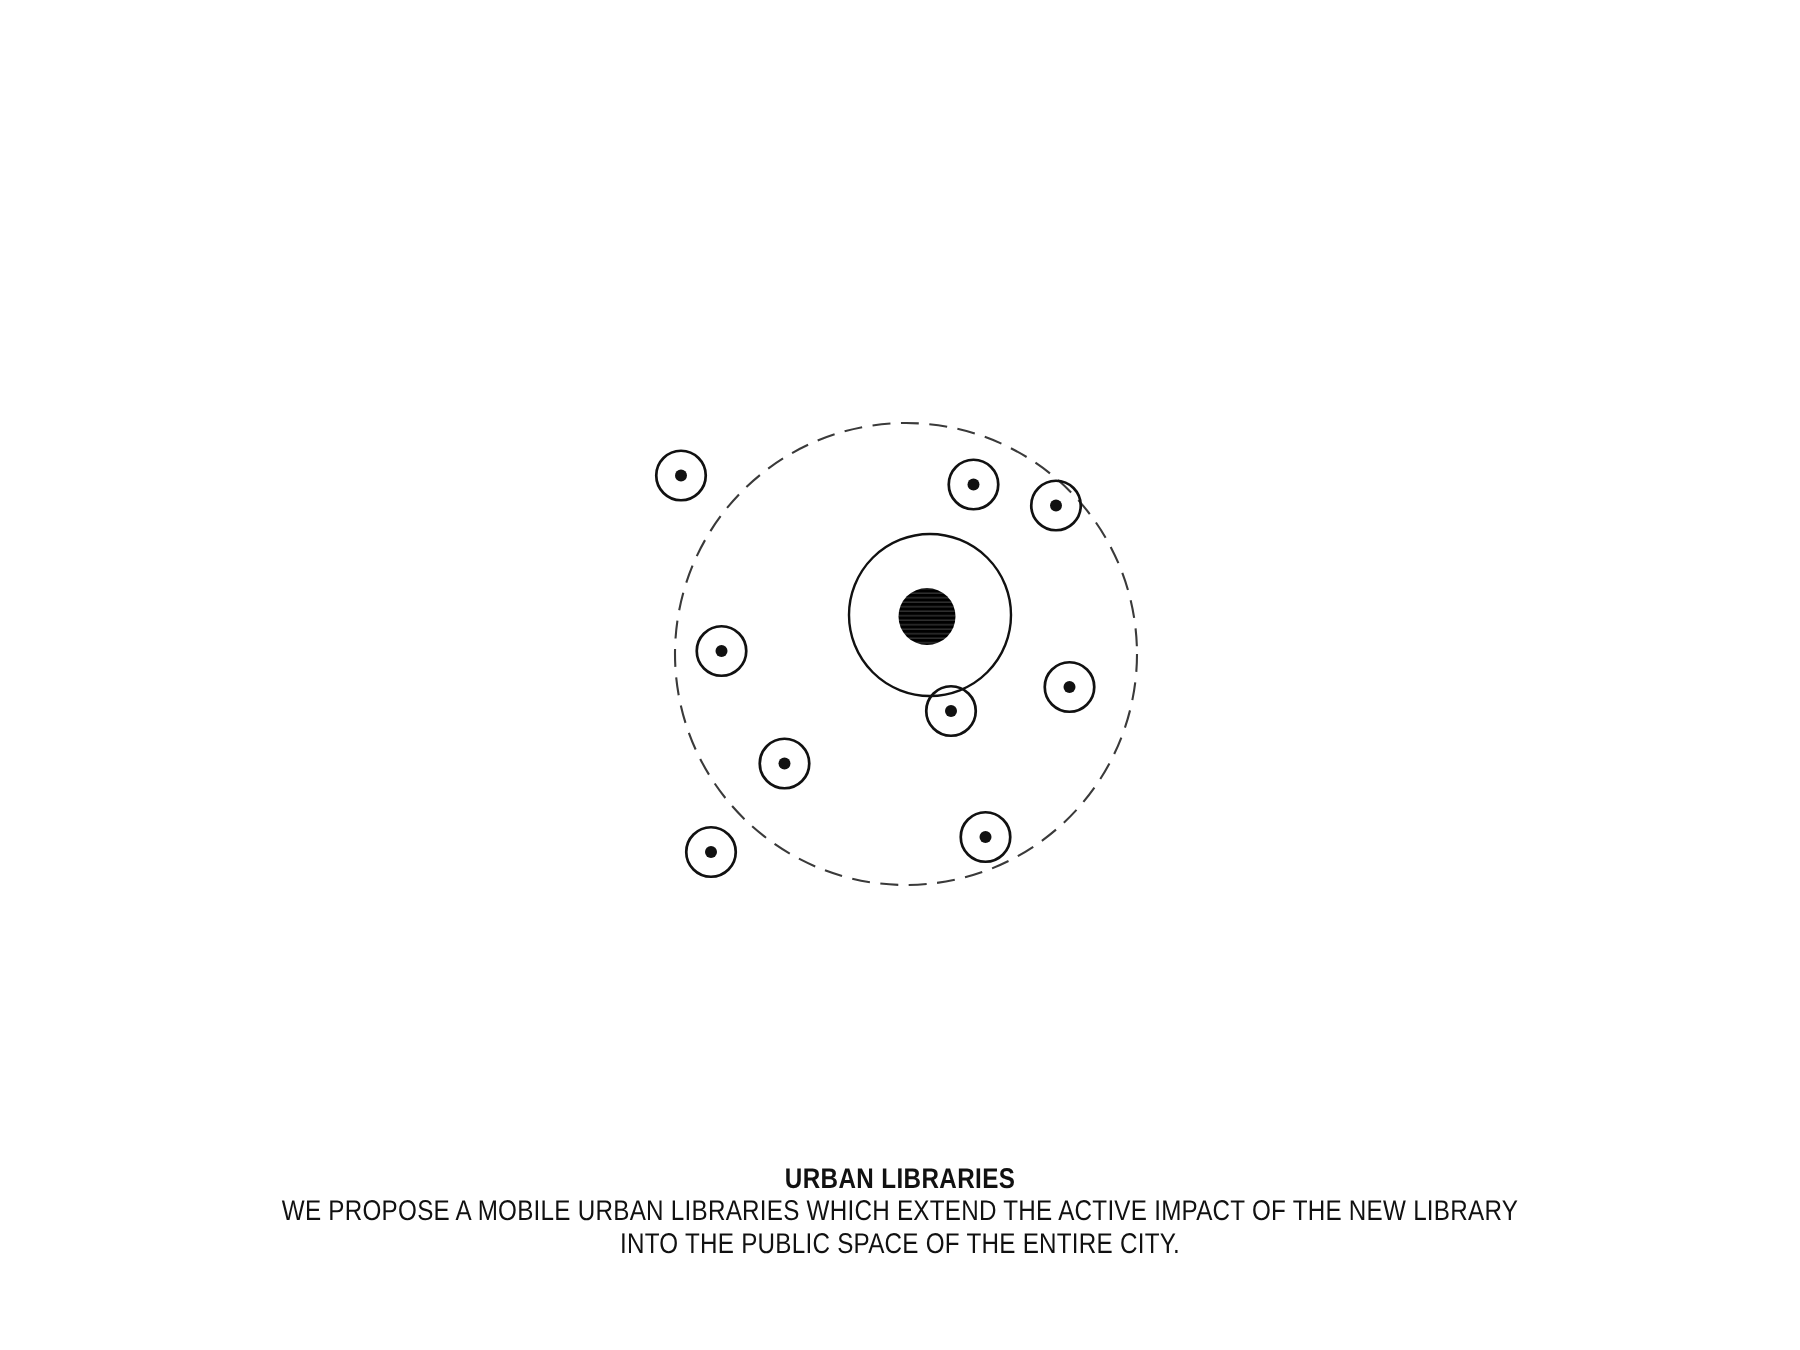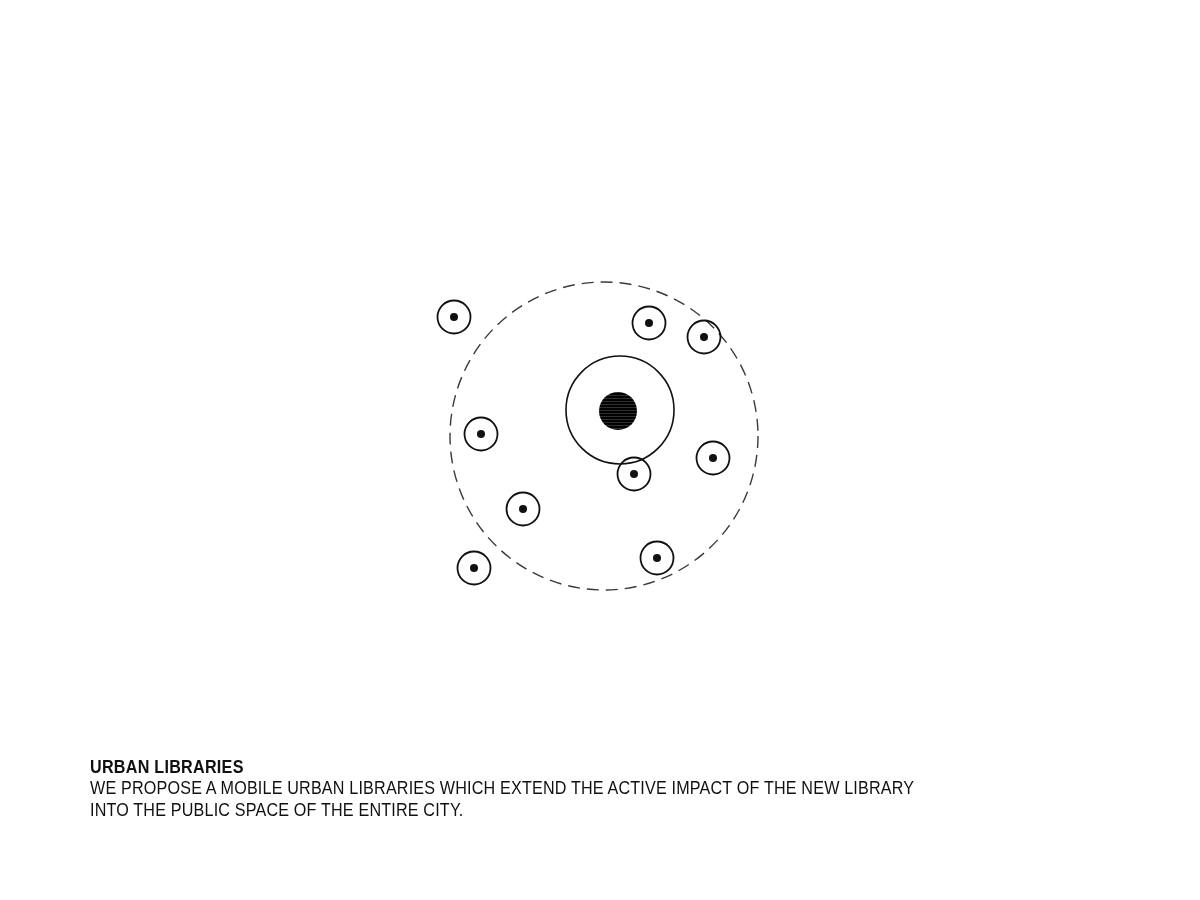--- a/index.html
+++ b/index.html
@@ -19,23 +19,23 @@
     position: absolute;
     left: 0;
     top: 0;
     width: 1200px;
     height: 900px;
     display: block;
   }
   .caption {
     position: absolute;
     left: 0;
-    top: 756px;
+    top: 776px;
     width: 1200px;
-    text-align: left;
+    text-align: center;
     color: #111111;
   }
   .caption-title {
     font-size: 19px;
     font-weight: 700;
     letter-spacing: 0.3px;
     line-height: 21px;
     transform: scaleX(0.85);
     transform-origin: 50% 50%;
     white-space: nowrap;

